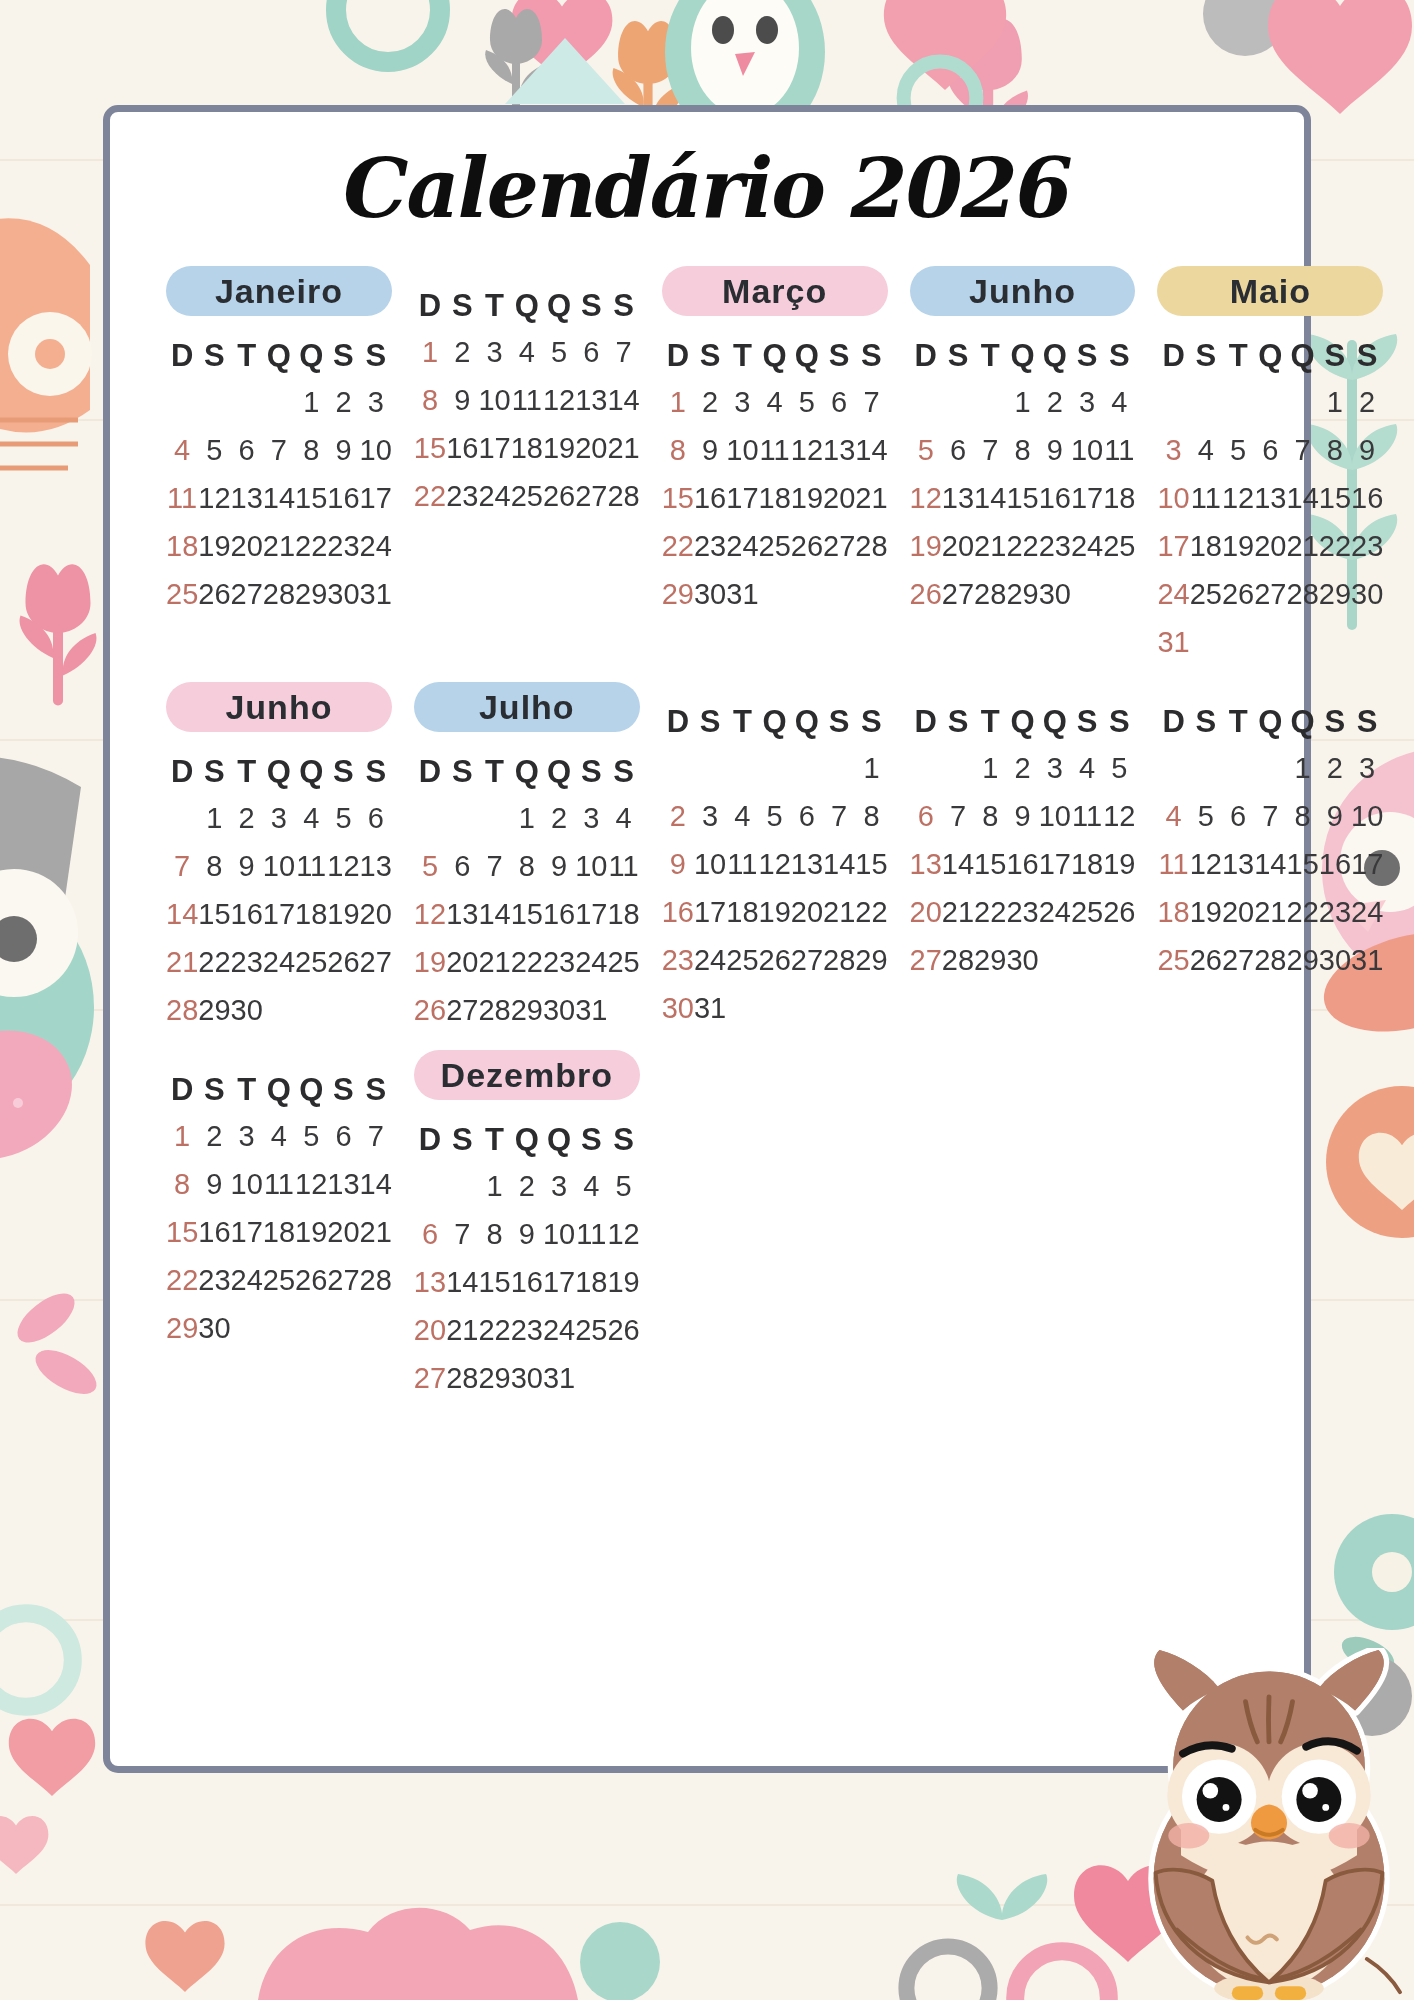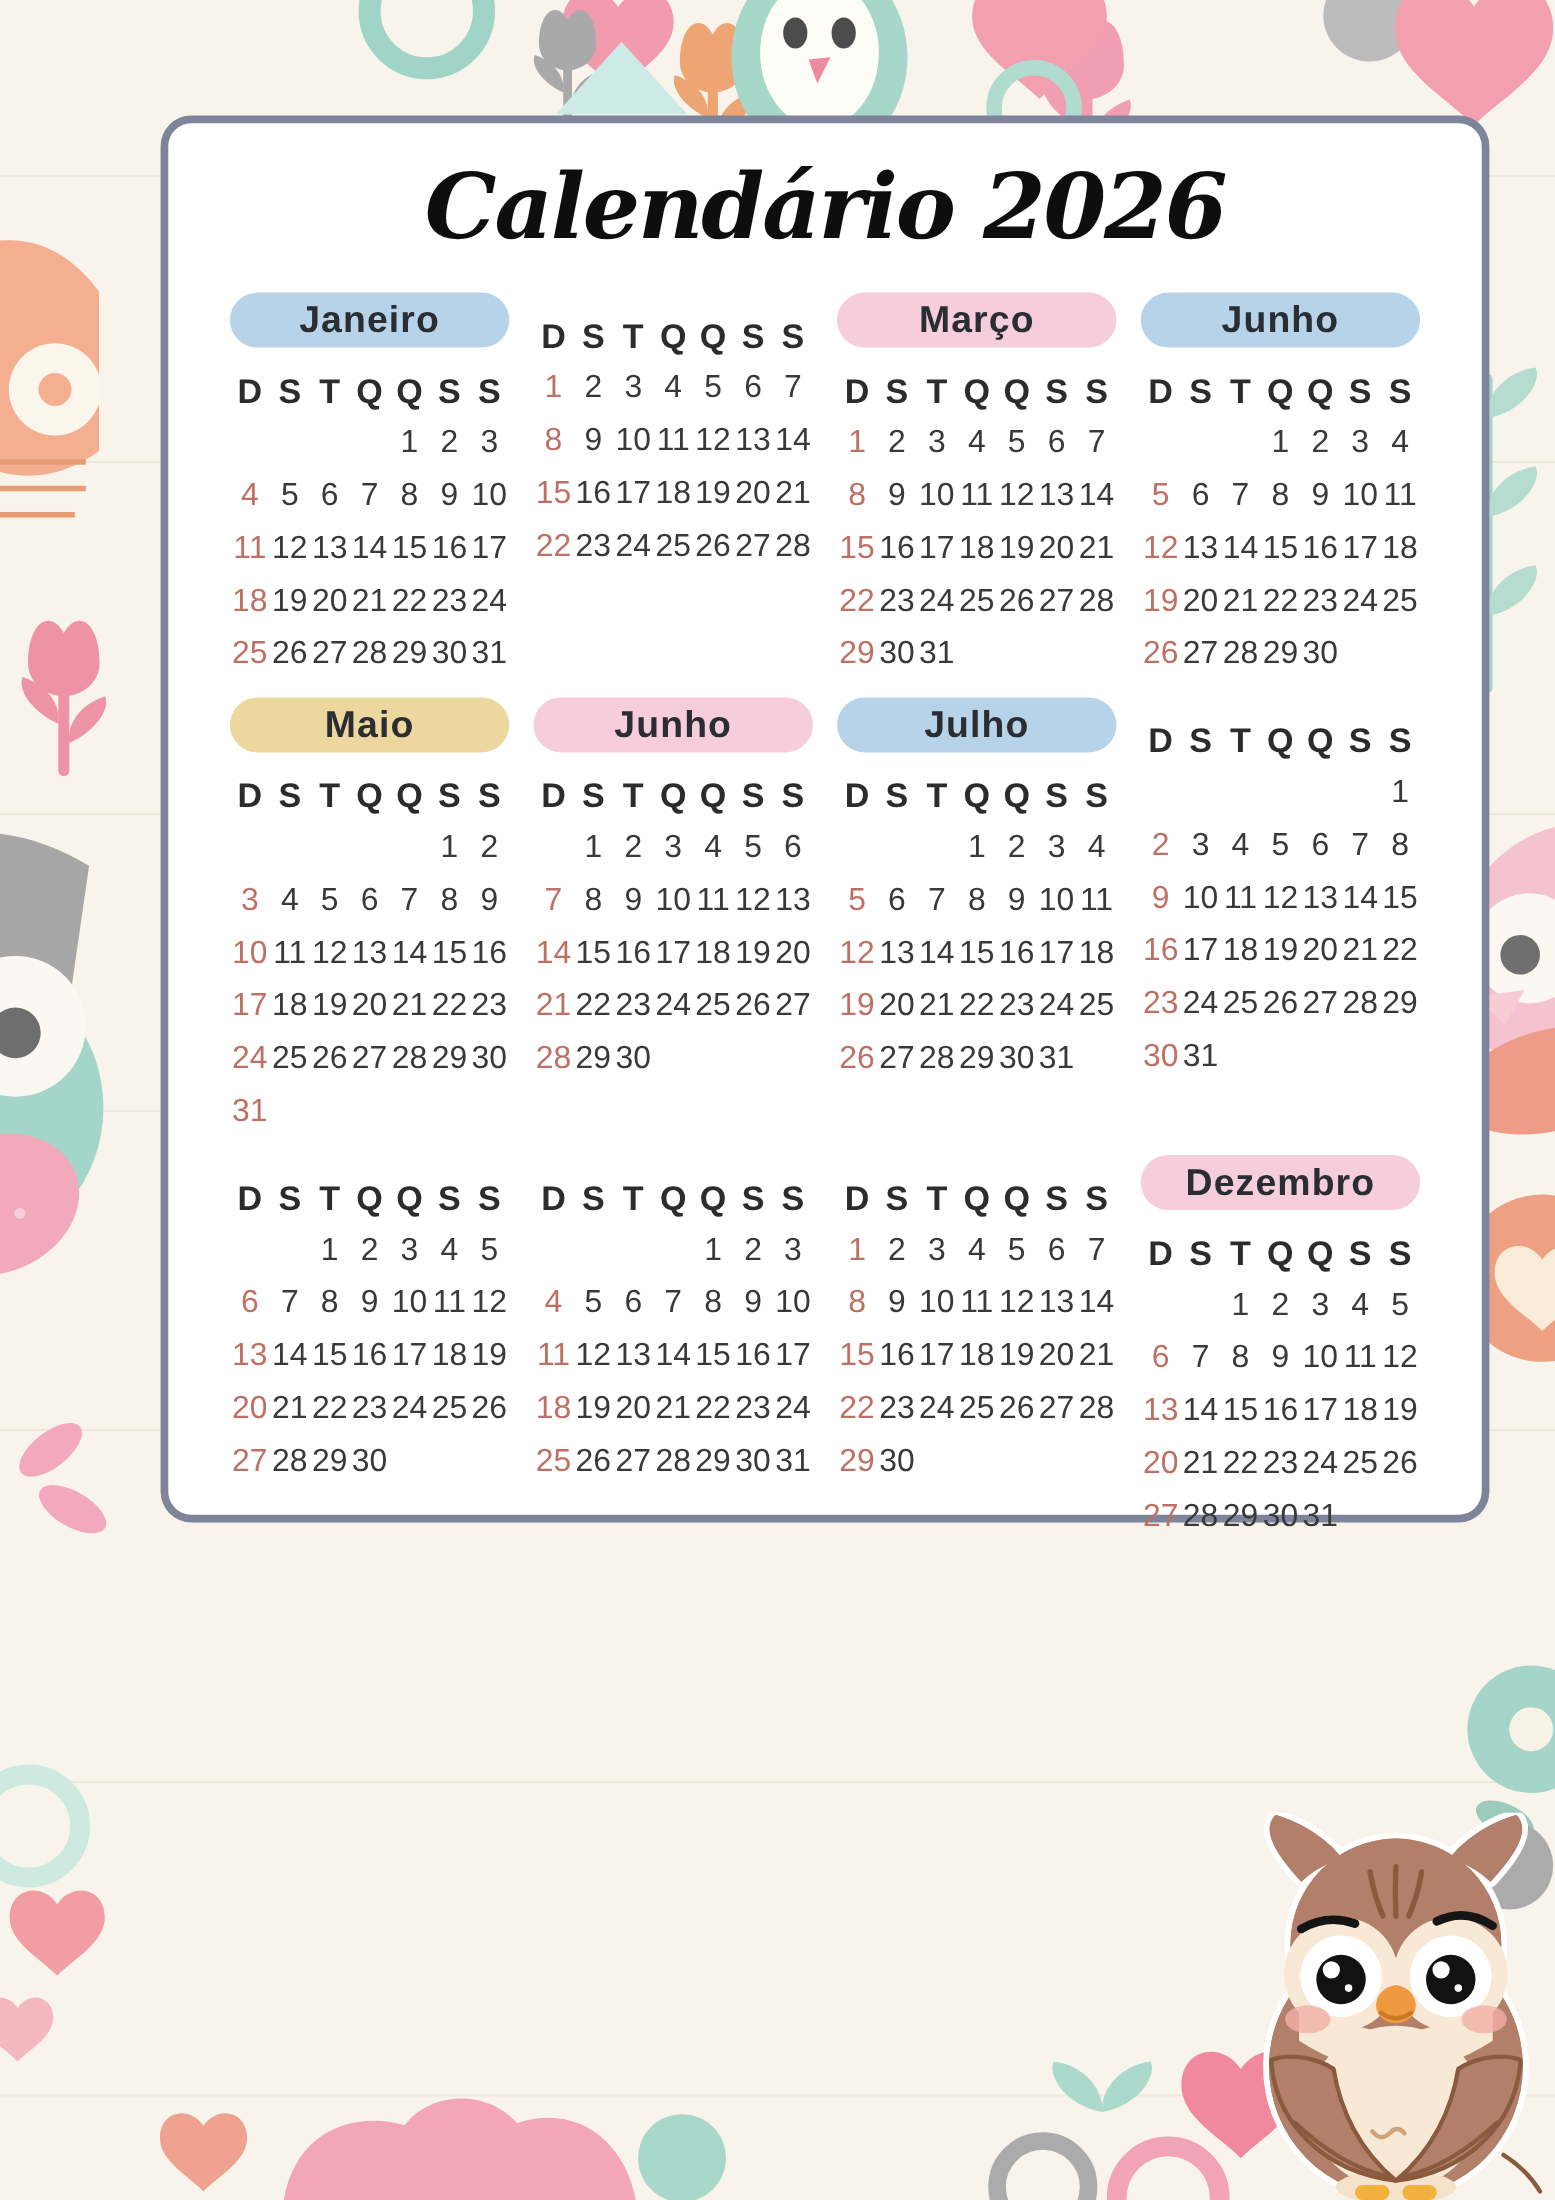--- a/index.html
+++ b/index.html
@@ -7,30 +7,30 @@
     --title-text:#0e0e0e; --pill-blue:#b6d3ea; --pill-yellow:#ecd79e; --pill-pink:#f6cdda;
     --pill-text:#2a2d31; --weekday-text:#2c2c2e; --day-text:#39393b; --sunday-text:#bd7164;
   }
   html,body{margin:0;padding:0}
   body{
     width:1414px;height:2000px;position:relative;overflow:hidden;
     background:var(--background);font-family:"Liberation Sans",sans-serif;
   }
   .bg{position:absolute;left:0;top:0;z-index:1}
   .card{
-    position:absolute;left:103px;top:105px;width:1208px;height:1279px;box-sizing:border-box;
-    background:var(--card-background);border:7px solid var(--card-border);border-radius:28px;
-    z-index:2;padding:12px 56px 0;margin-left:43px;
+    position:absolute;left:103px;top:105px;width:1208px;height:1668px;box-sizing:border-box;
+    background:var(--card-background);border:7px solid var(--card-border);border-radius:15px;
+    z-index:2;padding:12px 56px 0;
   }
   .title{
     margin:16px 0 30px;text-align:center;
     font-family:"DejaVu Serif",serif;font-style:italic;font-weight:700;
     font-size:82px;letter-spacing:-2px;color:var(--title-text);
   }
-  .months{display:grid;grid-template-columns:repeat(4,1fr);column-gap:22px;row-gap:16px;align-content:start}
+  .months{display:grid;grid-template-columns:repeat(5,1fr);column-gap:22px;row-gap:16px;align-content:start}
   .pill{
     height:50px;border-radius:26px;display:flex;align-items:center;justify-content:center;
     font-size:34px;font-weight:700;color:var(--pill-text);letter-spacing:1px;
   }
   .pill.blue{background:var(--pill-blue)}
   .pill.yellow{background:var(--pill-yellow)}
   .pill.pink{background:var(--pill-pink)}
   .weekdays{display:grid;grid-template-columns:repeat(7,1fr);justify-items:center;margin-top:18px}
   .weekdays span{font-size:31px;font-weight:700;color:var(--weekday-text);height:44px;display:flex;align-items:center}
   .week{display:grid;grid-template-columns:repeat(7,1fr);justify-items:center}

